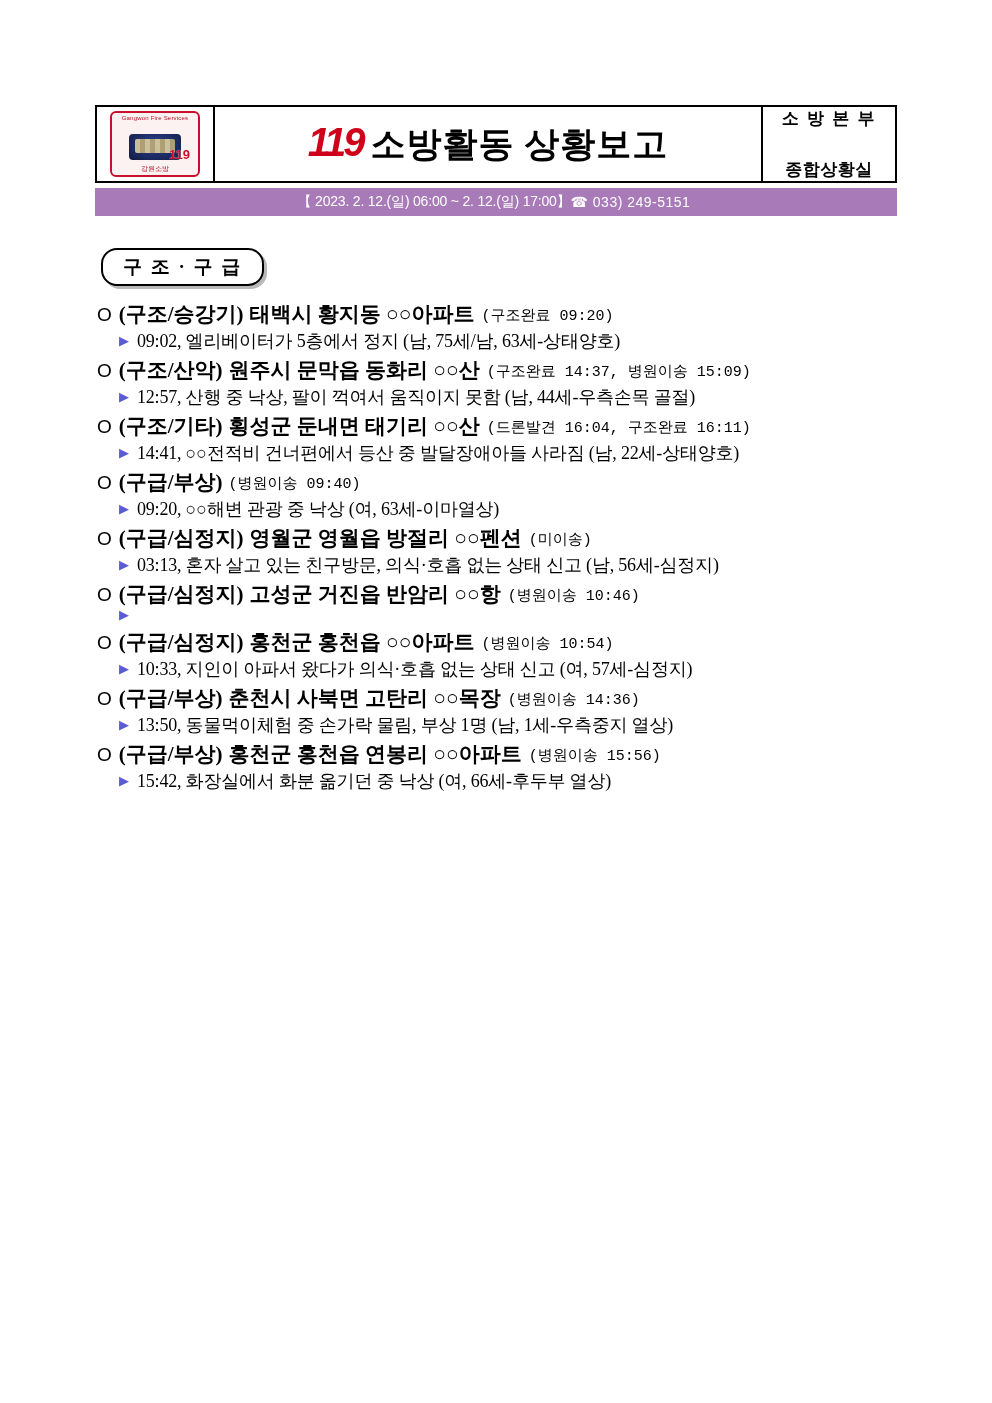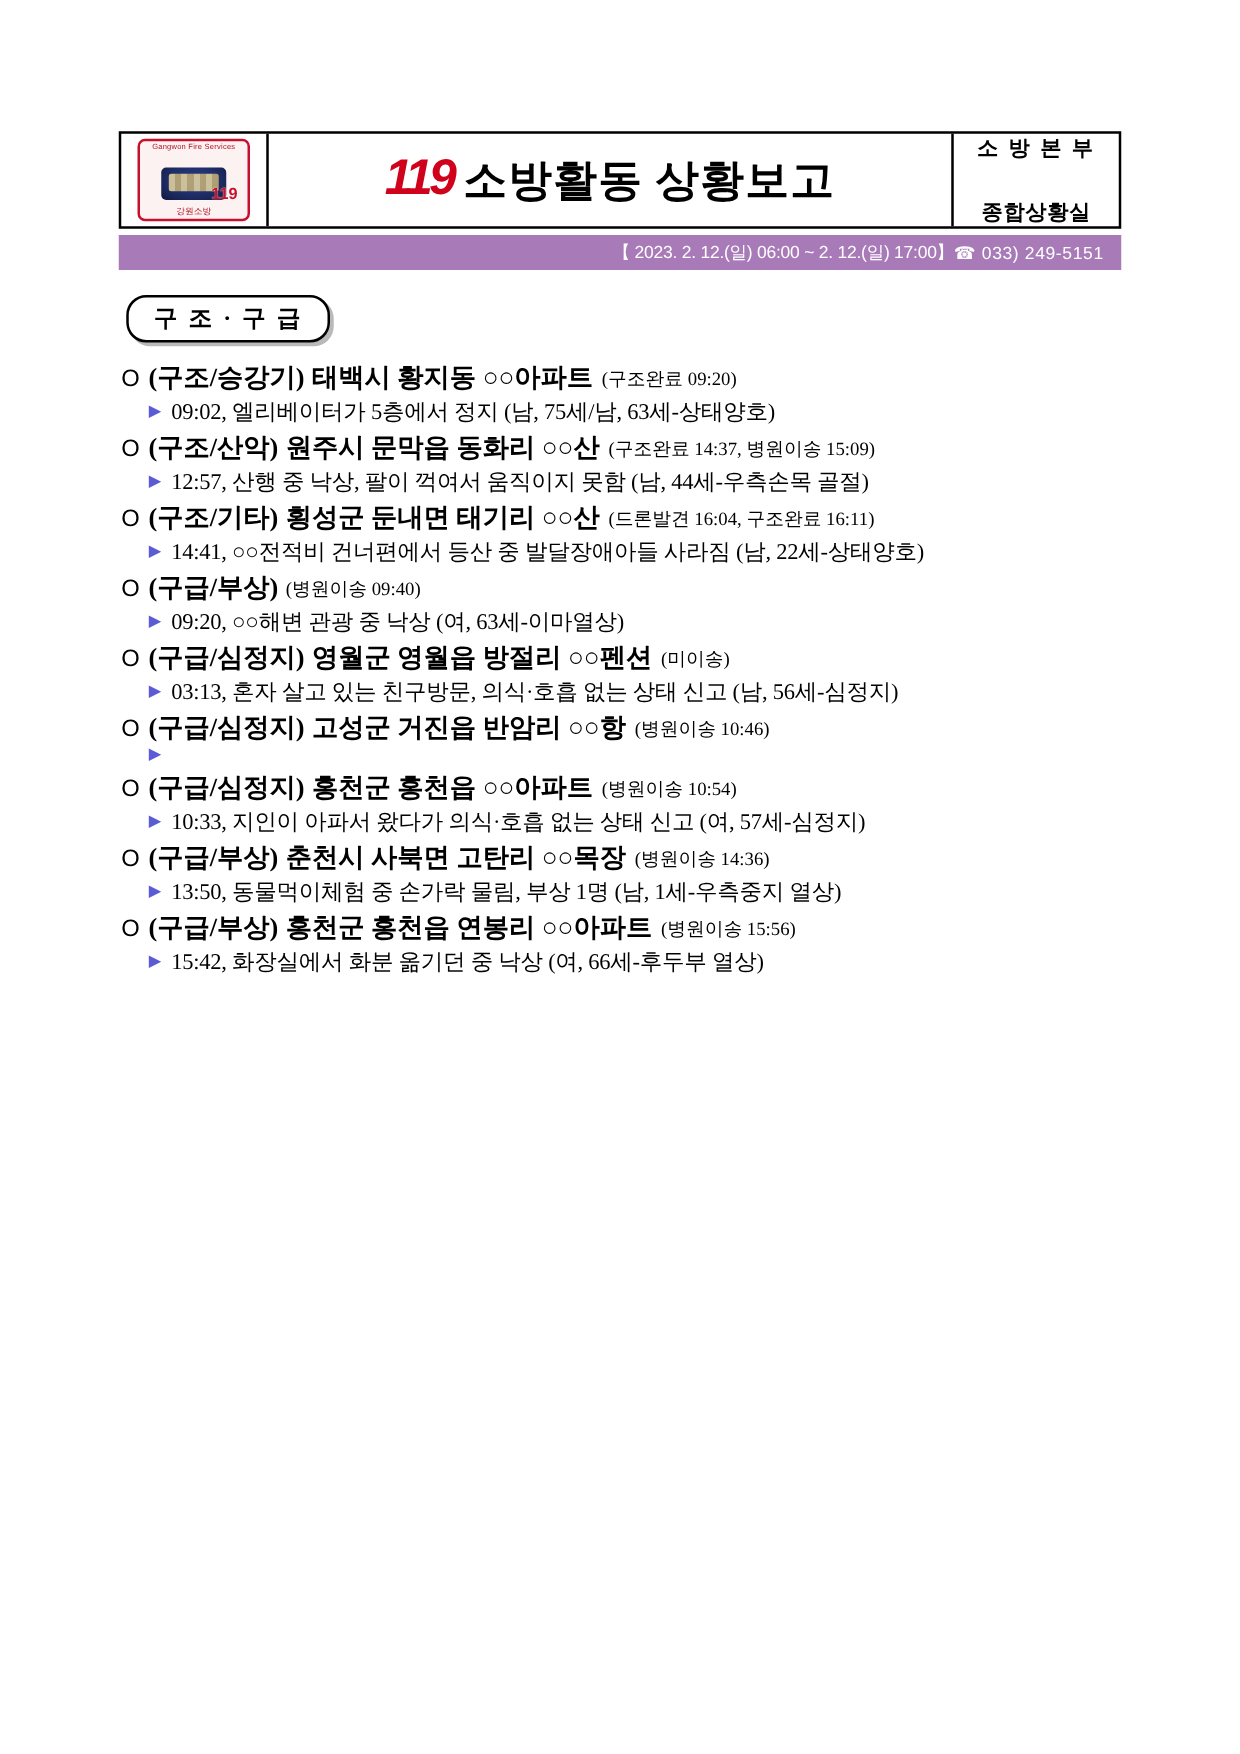--- a/index.html
+++ b/index.html
@@ -143,40 +143,40 @@
   .org-line.second { letter-spacing: 0.5px; margin-top: 17px; }
 
   
   .period-bar {
     width: 802px;
     height: 28px;
     background: #a87bb8;
     margin-top: 5px;
     display: flex;
     align-items: center;
-    justify-content: flex-end;
+    justify-content: center;
     box-sizing: border-box;
     padding: 0 14px 0 10px;
   }
   .period-text {
     color: #ffffff;
     font-size: 14px;
     font-family: "Liberation Sans", sans-serif;
     letter-spacing: -0.2px;
   }
   .phone-text {
     color: #ffffff;
     font-size: 14px;
     font-family: "Liberation Sans", sans-serif;
     letter-spacing: 0.5px;
   }
 
   
   .section-tag-wrap {
-    margin-top: 20px;
+    margin-top: 32px;
     margin-left: 6px;
   }
   .section-tag {
     display: inline-block;
     background: #ffffff;
     border: 2px solid #000;
     border-radius: 16px;
     padding: 4px 20px;
     font-size: 19px;
     font-weight: bold;
@@ -208,21 +208,21 @@
     font-weight: bold;
     margin-right: 6px;
   }
   .entry-loc {
     font-size: 21px;
     font-weight: bold;
     margin-right: 7px;
   }
   .entry-status {
     font-size: 15px;
-    font-family: Liberation Serif, serif;
+    font-family: Liberation Mono, monospace;
     position: relative;
     top: -1px;
   }
   .entry-detail {
     display: flex;
     align-items: baseline;
     white-space: nowrap;
     padding-left: 22px;
     margin-bottom: 3px;
   }

